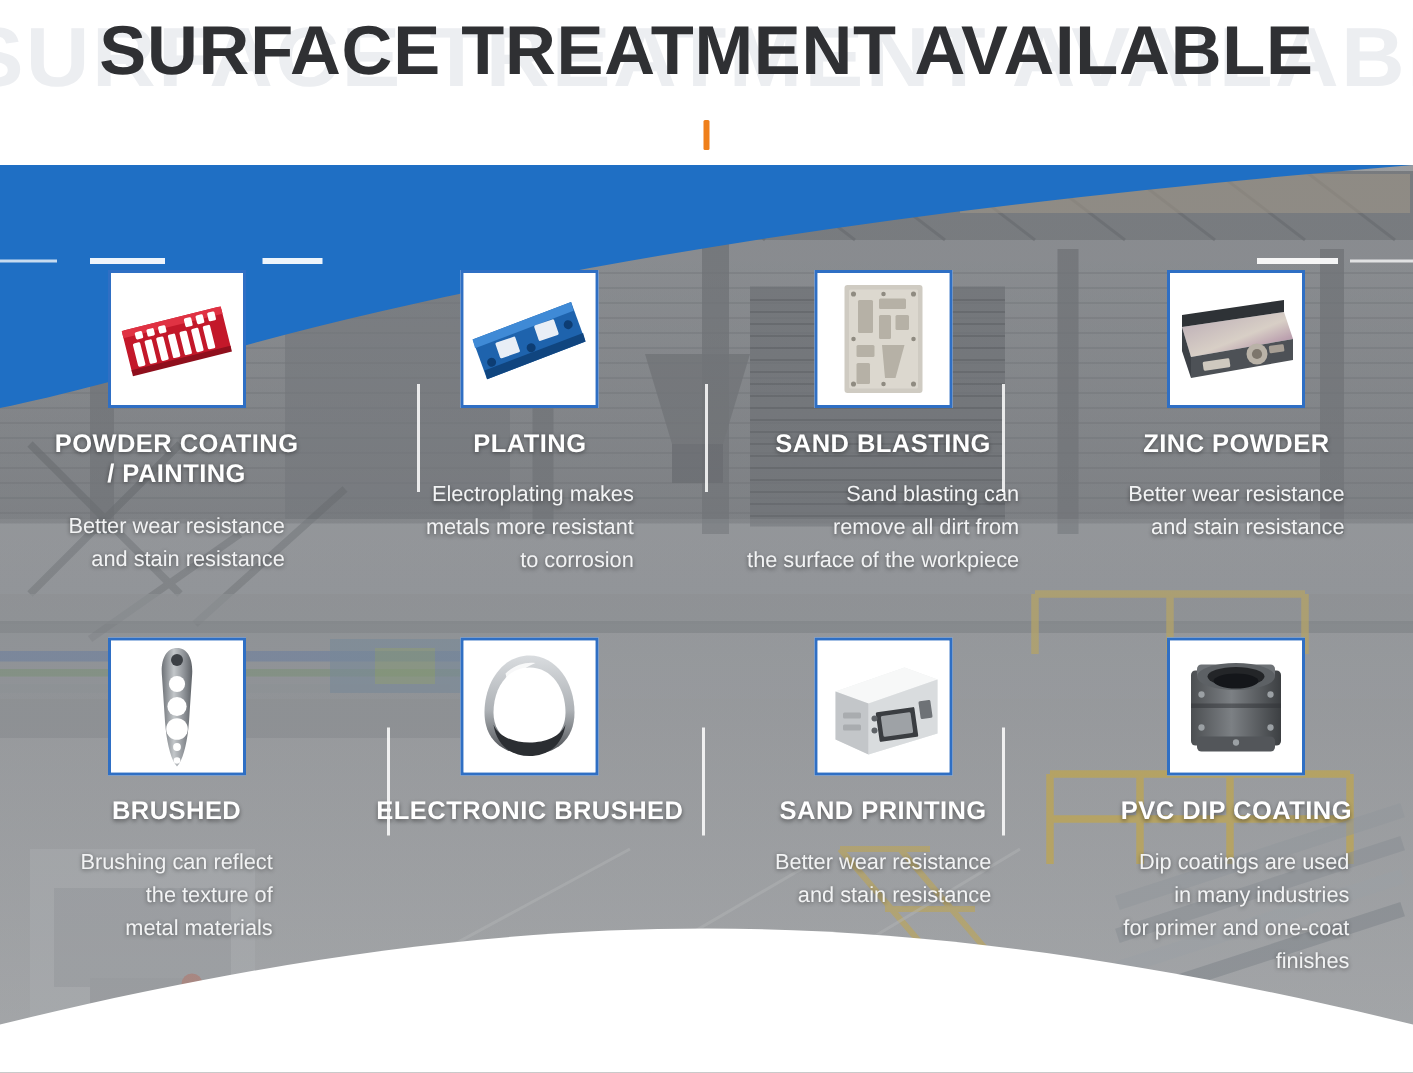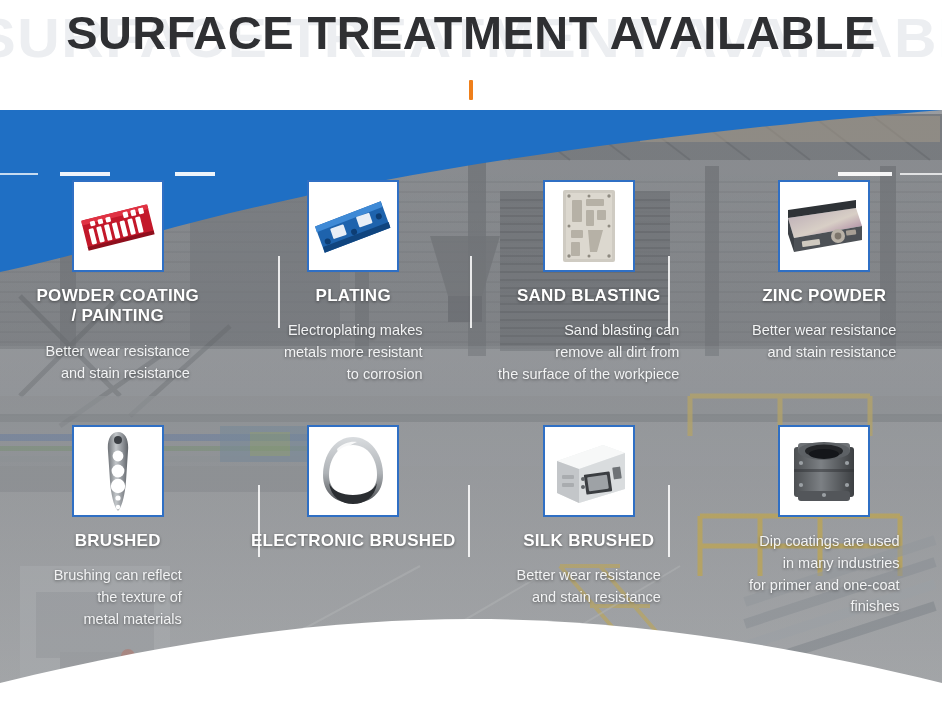--- a/index.html
+++ b/index.html
@@ -522,21 +522,21 @@
             <path d="M12 34 L34 42 L34 76 L12 66 Z" fill="#c3c6c9"></path>
             <rect x="40" y="46" width="26" height="20" rx="1" fill="#3a3d41" transform="rotate(-8 53 56)"></rect>
             <rect x="43" y="49" width="20" height="14" rx="1" fill="#9ea2a6" transform="rotate(-8 53 56)"></rect>
             <rect x="68" y="40" width="8" height="12" rx="1" fill="#6e7276" transform="rotate(-8 72 46)"></rect>
             <circle cx="38" cy="52" r="2" fill="#5f6367"></circle>
             <circle cx="38" cy="60" r="2" fill="#5f6367"></circle>
             <rect x="17" y="48" width="12" height="4" rx="1" fill="#a9acaf"></rect>
             <rect x="17" y="56" width="12" height="4" rx="1" fill="#a9acaf"></rect>
           </svg>
         </div>
-        <div class="card-title">SILK BRUSHED</div>
+        <div class="card-title">SAND PRINTING</div>
         <div class="card-desc">Better wear resistance
 and stain resistance</div>
       </div>
 
       <div class="card">
         <div class="thumb">
           <svg width="88" height="88" viewBox="0 0 88 88" aria-hidden="true">
             <rect width="88" height="88" fill="#ffffff"></rect>
             <defs>
               <linearGradient id="flangeG" x1="0" y1="0" x2="1" y2="0">
@@ -554,20 +554,21 @@
             <g fill="#9ba0a4">
               <circle cx="21" cy="36" r="2.1"></circle>
                 <circle cx="67" cy="36" r="2.1"></circle>
               <circle cx="21" cy="58" r="2.1"></circle>
                 <circle cx="67" cy="58" r="2.1"></circle>
               <circle cx="44" cy="68" r="2.1"></circle>
             </g>
             <rect x="14" y="42" width="60" height="3" fill="#2f3235" opacity="0.5"></rect>
           </svg>
         </div>
+        <div class="card-title">PVC DIP COATING</div>
         <div class="card-desc">Dip coatings are used
 in many industries
 for primer and one-coat
 finishes</div>
       </div>
     </div>
   </div>
 </div>
 
 </body></html>

